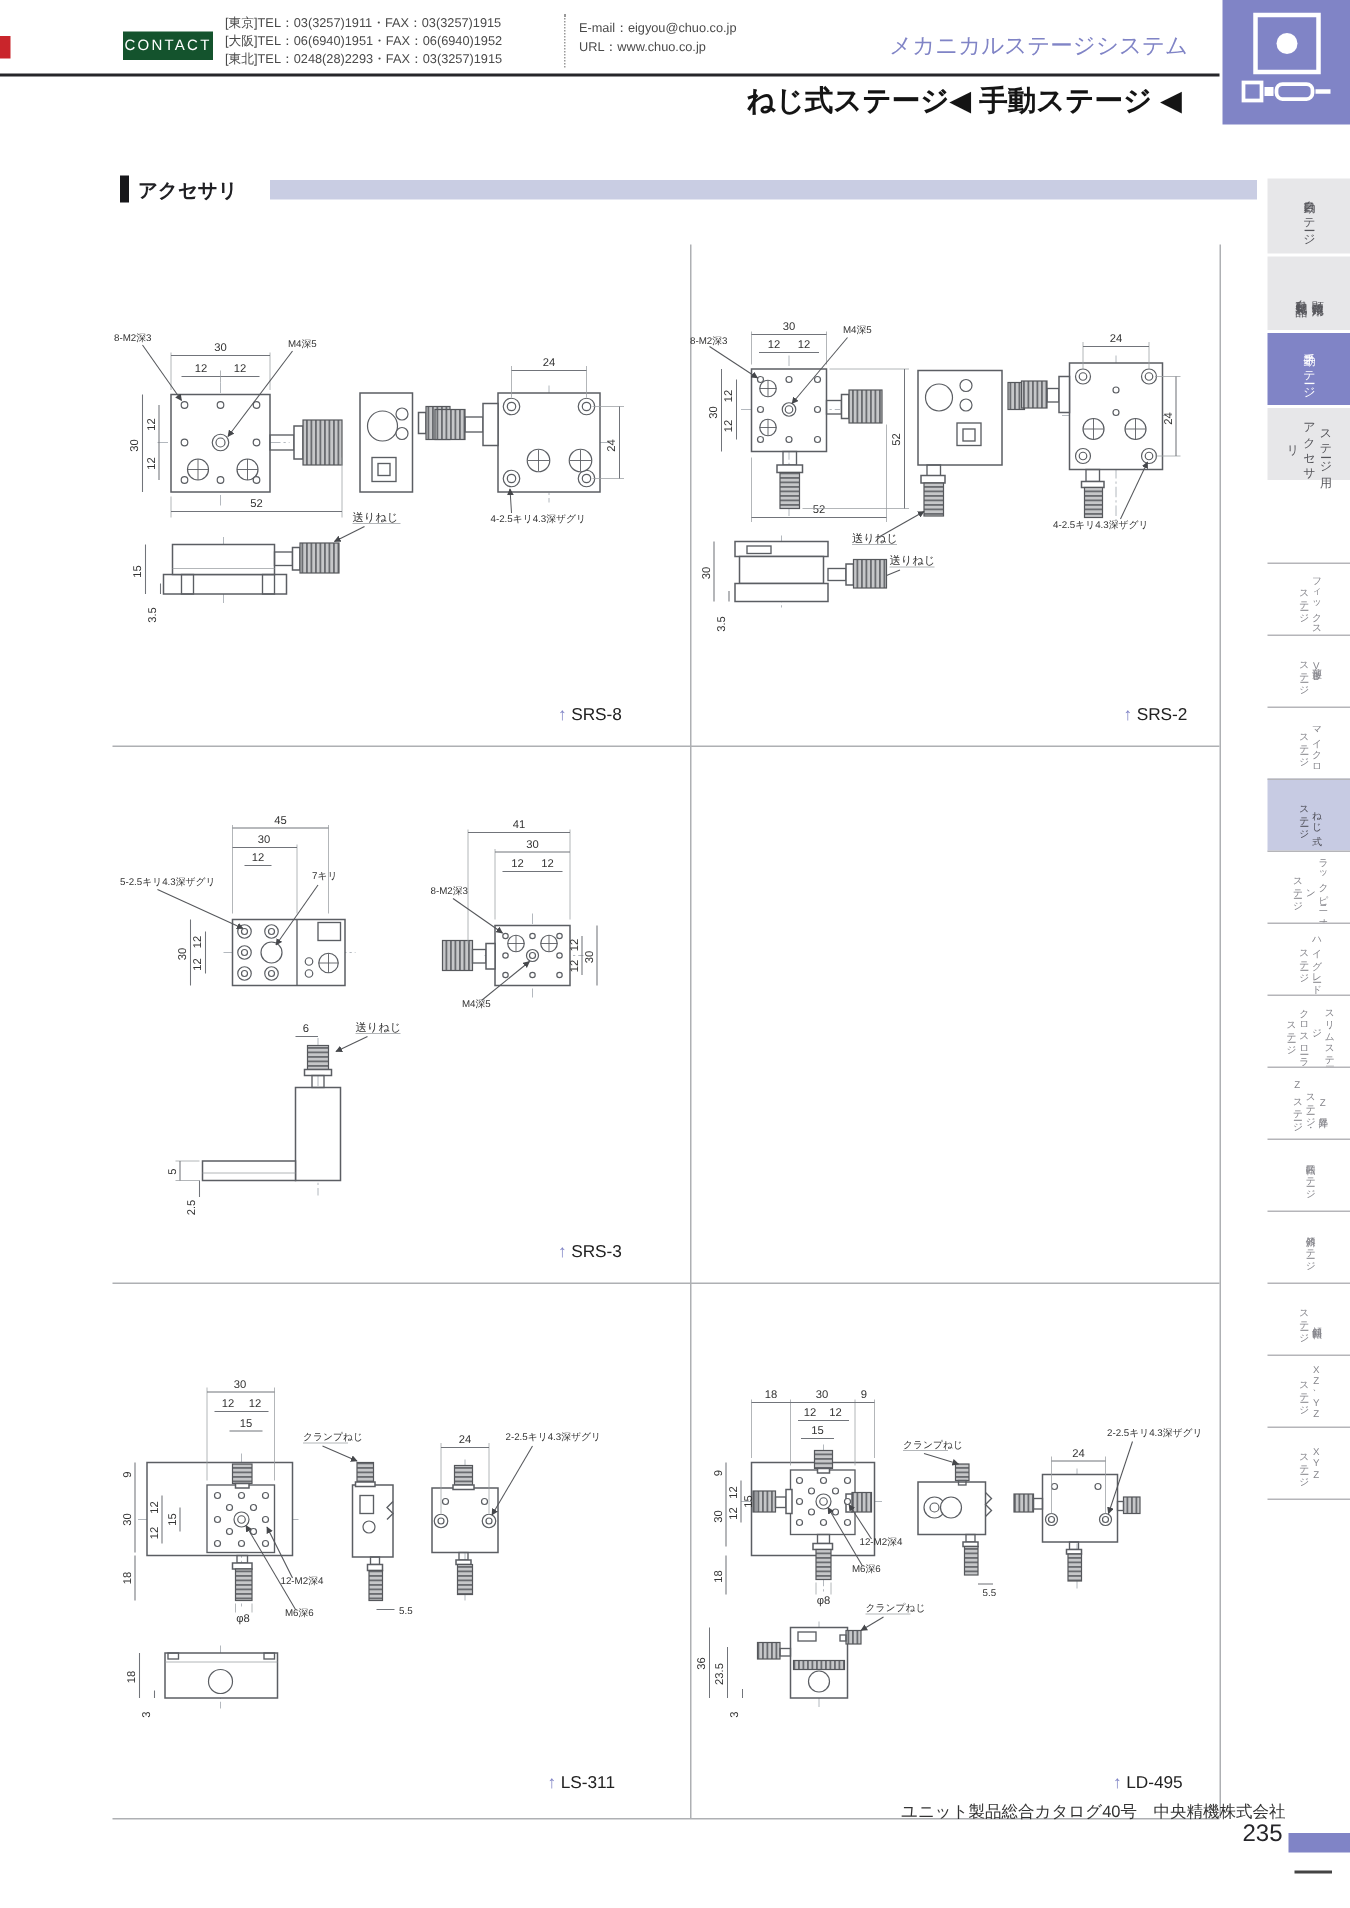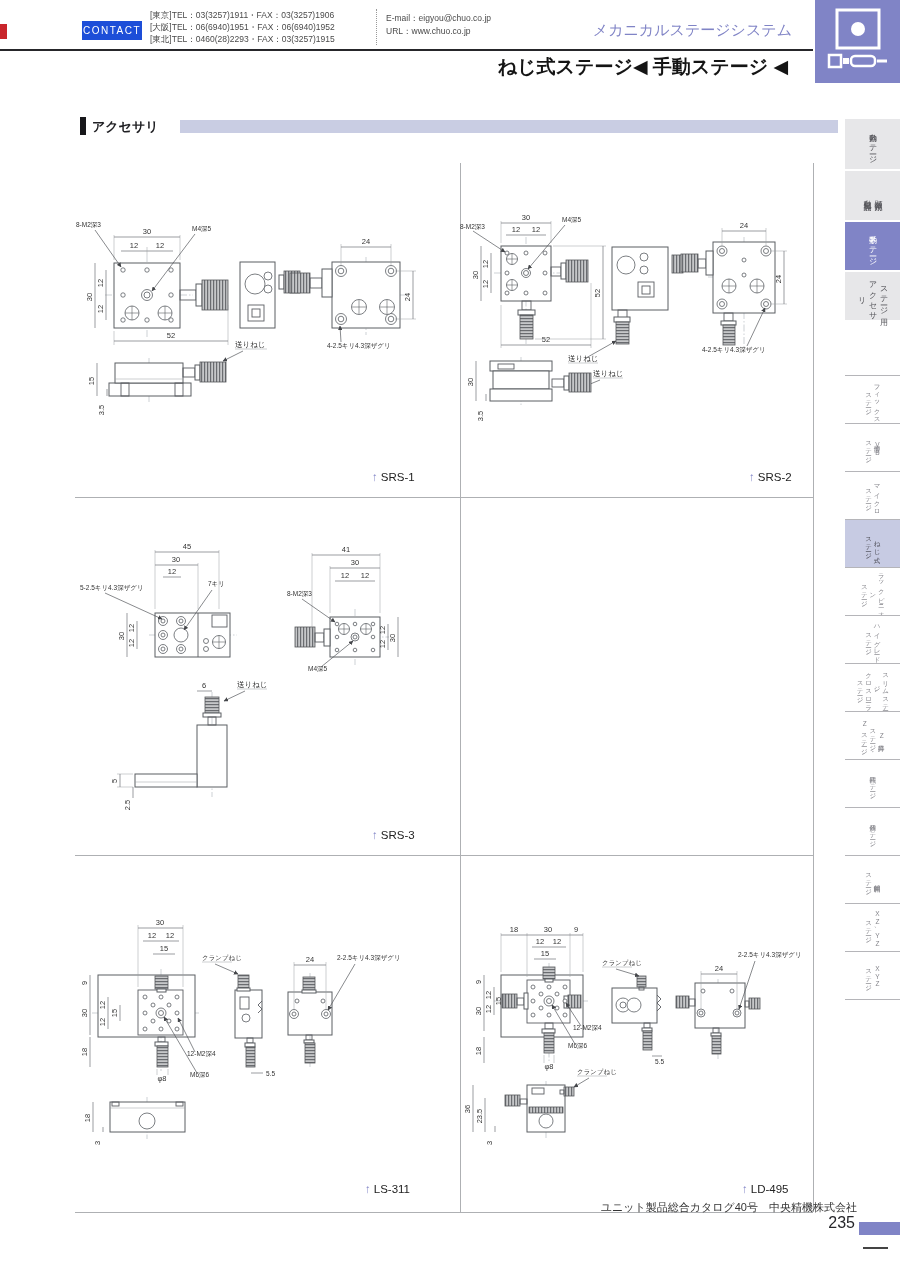--- a/index.html
+++ b/index.html
@@ -1,20 +1,20 @@
 <!DOCTYPE html>
 <html style="--accent: #8084c6; --accent-light: #c7cbe3; --section-bar: #c9cde3; --tab-gray: #e7e7e9; --line-gray: #aeb0b3; --red-marker: #c9252b;"><head>
 <meta charset="utf-8">
 <style>
   html,body{margin:0;padding:0}
   body{width:900px;height:1272px;position:relative;background:#fff;
        font-family:"Liberation Sans","DejaVu Sans",sans-serif;overflow:hidden;color:#333}
   .abs{position:absolute}
   
-  .contact-badge{position:absolute;left:82px;top:21px;width:60px;height:19px;background:#1d4ed8;
+  .contact-badge{position:absolute;left:82px;top:21px;width:60px;height:19px;background:#14532d;
        color:#fff;font-size:10px;letter-spacing:1.5px;display:flex;align-items:center;justify-content:center}
   .tel{position:absolute;left:150px;top:9px;font-size:8.5px;line-height:12px;color:#4a4a4a;white-space:nowrap}
   .mail{position:absolute;left:386px;top:12px;font-size:8.5px;line-height:13px;color:#4a4a4a;white-space:nowrap}
   .hdr-divider{position:absolute;left:376px;top:9px;height:36px;width:0;border-left:1px dotted #999}
   .sys-title{position:absolute;right:108px;top:21px;font-size:15px;font-weight:normal;color:var(--accent,#8084c6);white-space:nowrap}
   .page-title{position:absolute;right:112px;top:54px;font-size:19px;font-weight:bold;color:#141414;white-space:nowrap}
   .hdr-line{position:absolute;left:0;top:49px;width:813px;height:2px;background:#26262a}
   .icon-box{position:absolute;left:815px;top:0;width:85px;height:83px;background:var(--accent,#8084c6)}
   .red-mark{position:absolute;left:0;top:24px;width:7px;height:15px;background:var(--red-marker,#c9252b)}
   
@@ -75,23 +75,23 @@
     </pattern>
     <marker id="arw" viewBox="0 0 10 10" refX="9" refY="5" markerWidth="6.5" markerHeight="6.5" orient="auto-start-reverse">
       <path d="M0,0L10,5L0,10z" fill="#45474b"></path>
     </marker>
   </defs>
 </svg>
 
 <div class="red-mark"></div>
 <div class="contact-badge">CONTACT</div>
 <div class="tel">
-  <div>[東京]TEL：03(3257)1911・FAX：03(3257)1906</div>
+  <div>[東京]TEL：03(3257)1911・FAX：03(3257)1915</div>
   <div>[大阪]TEL：06(6940)1951・FAX：06(6940)1952</div>
-  <div>[東北]TEL：0460(28)2293・FAX：03(3257)1915</div>
+  <div>[東北]TEL：0248(28)2293・FAX：03(3257)1915</div>
 </div>
 <div class="hdr-divider"></div>
 <div class="mail">
   <div>E-mail：eigyou@chuo.co.jp</div>
   <div>URL：www.chuo.co.jp</div>
 </div>
 <div class="sys-title">メカニカルステージシステム</div>
 <div class="hdr-line"></div>
 <div class="page-title">ねじ式ステージ◀ 手動ステージ ◀</div>
 <div class="icon-box">
@@ -676,21 +676,21 @@
     <line class="dim" x1="13" y1="230" x2="13" y2="277"></line>
     <text class="tm" transform="rotate(-90 10 254)" x="10" y="254">36</text>
     <line class="dim" x1="25" y1="243" x2="25" y2="277"></line>
     <text class="tm" transform="rotate(-90 22 261)" x="22" y="261">23.5</text>
     <line class="dim" x1="35" y1="271" x2="35" y2="277"></line>
     <text class="tm" transform="rotate(-90 32 288)" x="32" y="288">3</text>
   </g>
 </svg>
 
 <div class="plabel" style="left:372px;top:471px">
-  <span class="up">↑</span><span>SRS-1</span>
+  <span class="up">↑</span><span>SRS-8</span>
 </div>
 <div class="plabel" style="left:749px;top:471px">
   <span class="up">↑</span><span>SRS-2</span>
 </div>
 <div class="plabel" style="left:372px;top:829px">
   <span class="up">↑</span><span>SRS-3</span>
 </div>
 <div class="plabel" style="left:365px;top:1183px">
   <span class="up">↑</span><span>LS-311</span>
 </div>

